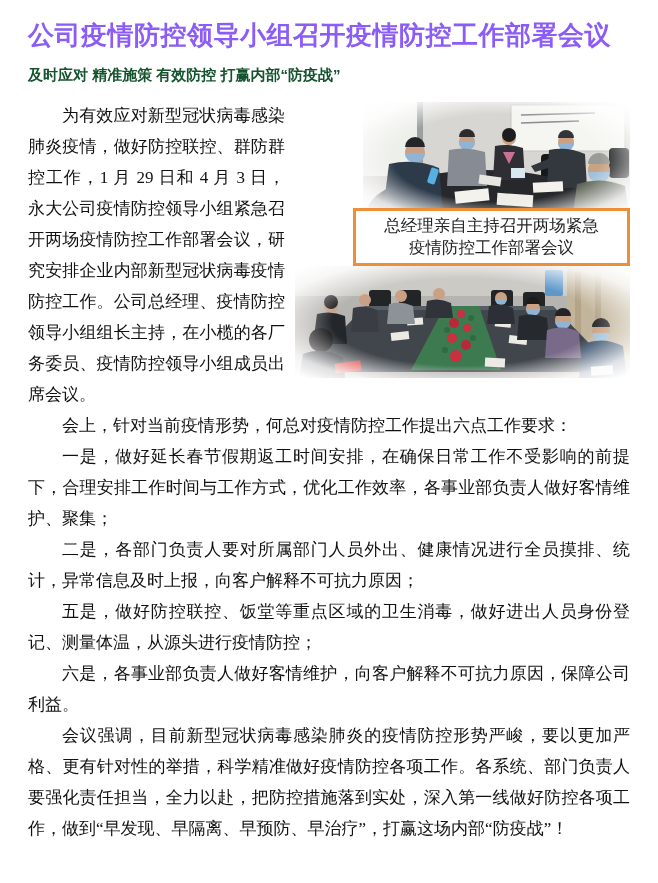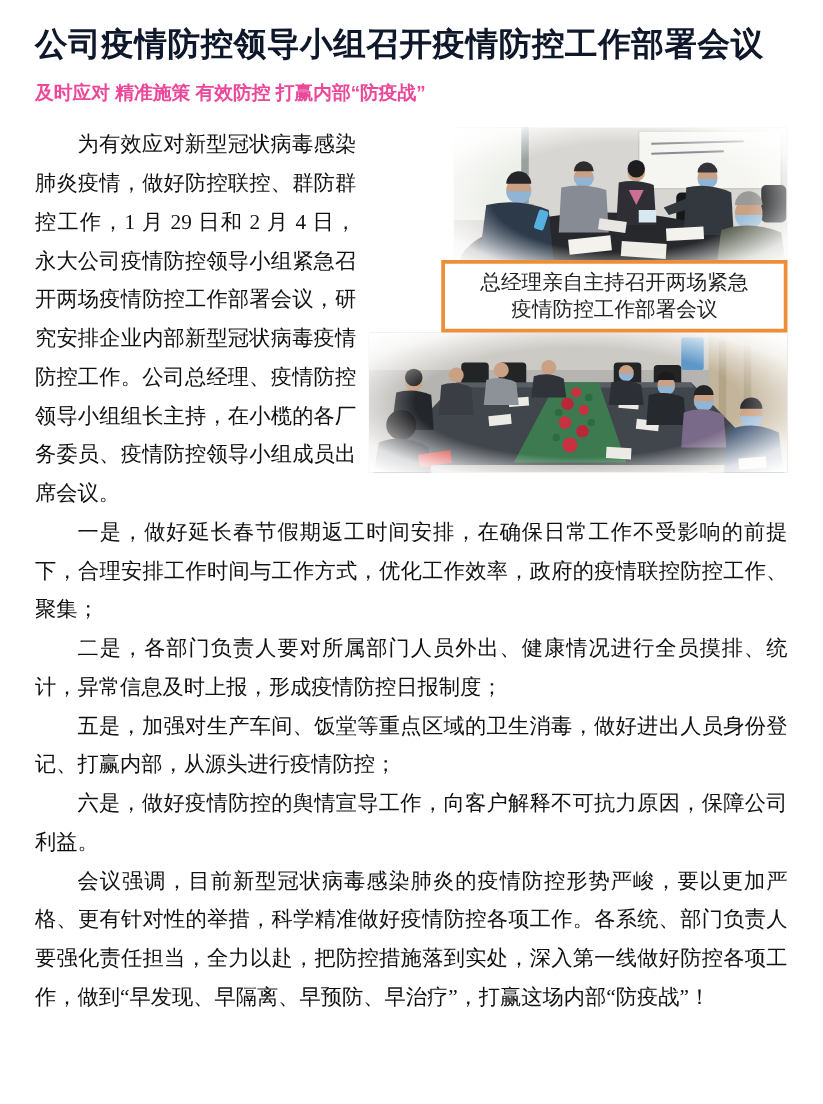--- a/index.html
+++ b/index.html
@@ -1,21 +1,21 @@
 <!DOCTYPE html>
 <html><head>
 <meta charset="utf-8">
 <style>
   html,body{margin:0;padding:0;background:#ffffff;}
   body{width:658px;height:883px;overflow:hidden;font-family:"Liberation Serif",serif;color:#111;}
   .page{box-sizing:border-box;width:658px;height:883px;padding:18px 28px 0 28px;}
   h1.title{margin:0 0 13px 0;font-family:"Liberation Sans",sans-serif;font-weight:bold;
-    font-size:26px;line-height:34px;letter-spacing:0.5px;color:#0f172a;}
+    font-size:26px;line-height:34px;letter-spacing:0.5px;color:#8b5cf6;}
   h2.subtitle{margin:0 0 15px 0;font-family:"Liberation Sans",sans-serif;font-weight:bold;
-    font-size:15px;line-height:20px;color:#ec4899;}
+    font-size:15px;line-height:20px;color:#14532d;}
   .content{font-size:17px;line-height:31px;text-align:justify;}
   .content p{margin:0;text-indent:2em;}
   .figure-block{float:right;width:335px;margin:2px 0 6px 10px;}
   .photo{position:relative;background:#fff;}
   .photo::after{content:"";position:absolute;inset:0;
     background:radial-gradient(ellipse at center,rgba(255,255,255,0) 55%,rgba(255,255,255,0.85) 82%,#ffffff 97%);}
   .photo svg{display:block;width:100%;height:100%;}
   .photo1{width:267px;height:112px;margin-left:auto;}
   .photo2{width:335px;height:112px;margin-top:0px;}
   .caption-box{box-sizing:border-box;width:277px;margin:-6px 0 0 auto;position:relative;z-index:2;
@@ -135,22 +135,23 @@
           <circle cx="306" cy="66" r="9" fill="#caa183"></circle>
           <path d="M297 67 a9 9 0 0 0 18 0 z" fill="#9fc0da"></path>
           <path d="M297 61 a9 9 0 0 1 18 0 z" fill="#2a2a2c"></path>
           <path d="M288 78 Q308 70 328 80 L332 112 L284 112 Z" fill="#2e4666"></path>
           <rect x="296" y="100" width="22" height="9" fill="#eceae4" transform="rotate(-4 307 104)"></rect>
         </svg>
       </div>
 
     </aside>
 
-    <p>为有效应对新型冠状病毒感染肺炎疫情，做好防控联控、群防群控工作，1 月 29 日和 2 月 4 日，永大公司疫情防控领导小组紧急召开两场疫情防控工作部署会议，研究安排企业内部新型冠状病毒疫情防控工作。公司总经理、疫情防控领导小组组长主持，在小榄的各厂务委员、疫情防控领导小组成员出席会议。</p>
-    <p>一是，做好延长春节假期返工时间安排，在确保日常工作不受影响的前提下，合理安排工作时间与工作方式，优化工作效率，政府的疫情联控防控工作、聚集；</p>
-    <p>二是，各部门负责人要对所属部门人员外出、健康情况进行全员摸排、统计，异常信息及时上报，形成疫情防控日报制度；</p>
-    <p>五是，加强对生产车间、饭堂等重点区域的卫生消毒，做好进出人员身份登记、打赢内部，从源头进行疫情防控；</p>
-    <p>六是，做好疫情防控的舆情宣导工作，向客户解释不可抗力原因，保障公司利益。</p>
+    <p>为有效应对新型冠状病毒感染肺炎疫情，做好防控联控、群防群控工作，1 月 29 日和 4 月 3 日，永大公司疫情防控领导小组紧急召开两场疫情防控工作部署会议，研究安排企业内部新型冠状病毒疫情防控工作。公司总经理、疫情防控领导小组组长主持，在小榄的各厂务委员、疫情防控领导小组成员出席会议。</p>
+    <p>会上，针对当前疫情形势，何总对疫情防控工作提出六点工作要求：</p>
+    <p>一是，做好延长春节假期返工时间安排，在确保日常工作不受影响的前提下，合理安排工作时间与工作方式，优化工作效率，各事业部负责人做好客情维护、聚集；</p>
+    <p>二是，各部门负责人要对所属部门人员外出、健康情况进行全员摸排、统计，异常信息及时上报，向客户解释不可抗力原因；</p>
+    <p>五是，做好防控联控、饭堂等重点区域的卫生消毒，做好进出人员身份登记、测量体温，从源头进行疫情防控；</p>
+    <p>六是，各事业部负责人做好客情维护，向客户解释不可抗力原因，保障公司利益。</p>
     <p>会议强调，目前新型冠状病毒感染肺炎的疫情防控形势严峻，要以更加严格、更有针对性的举措，科学精准做好疫情防控各项工作。各系统、部门负责人要强化责任担当，全力以赴，把防控措施落到实处，深入第一线做好防控各项工作，做到“早发现、早隔离、早预防、早治疗”，打赢这场内部“防疫战”！</p>
 
   </div>
 
 </div>
 
 </body></html>

